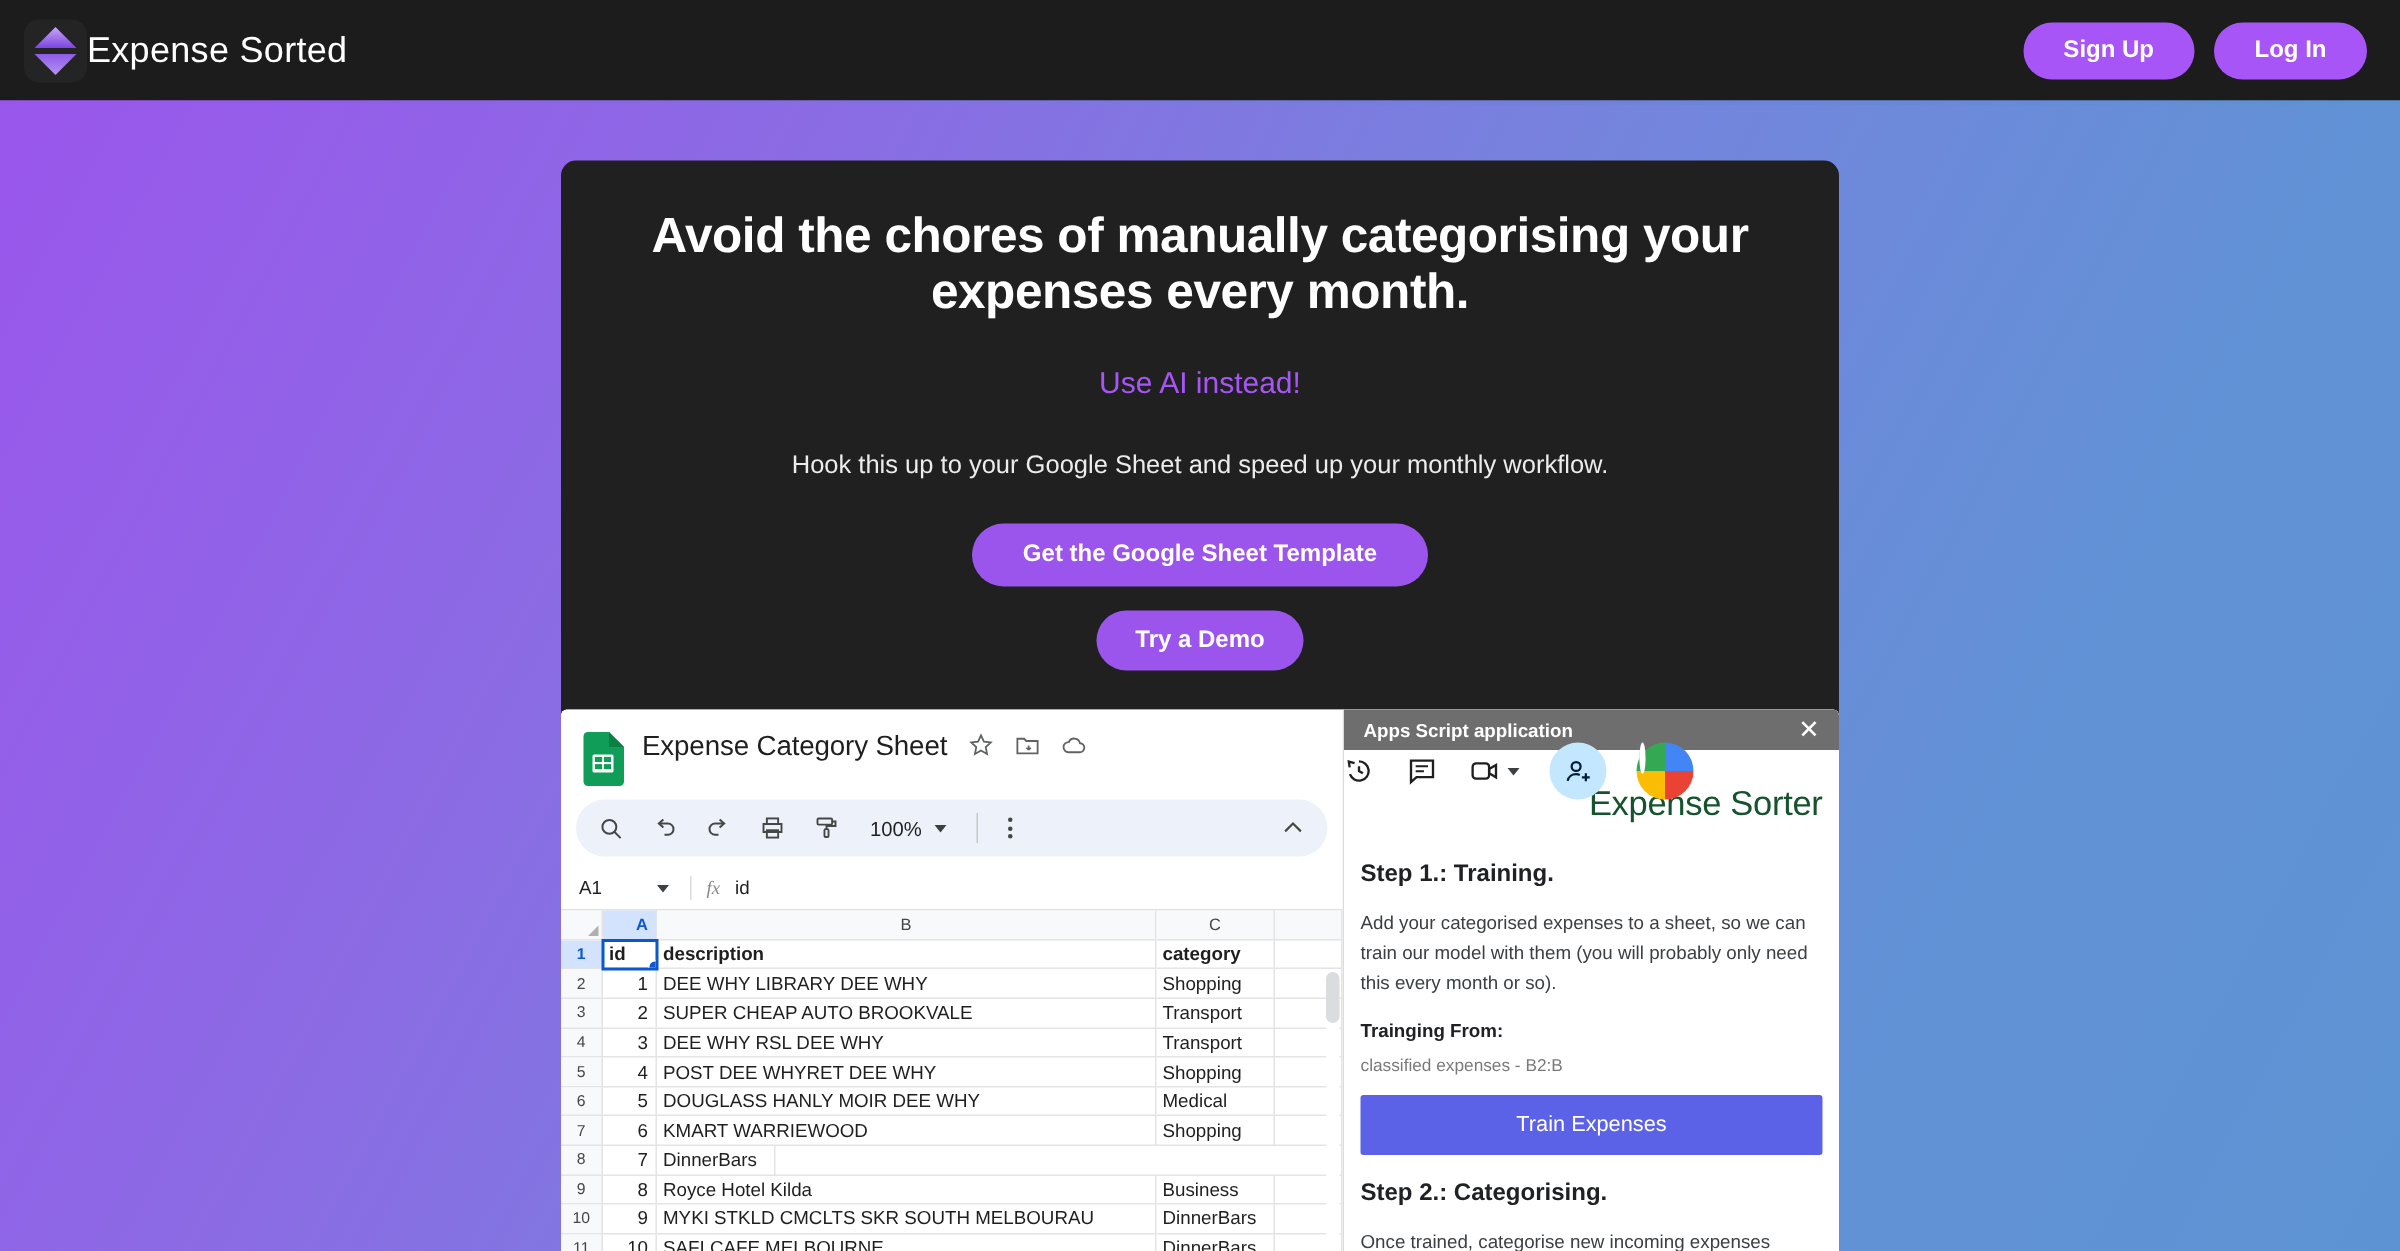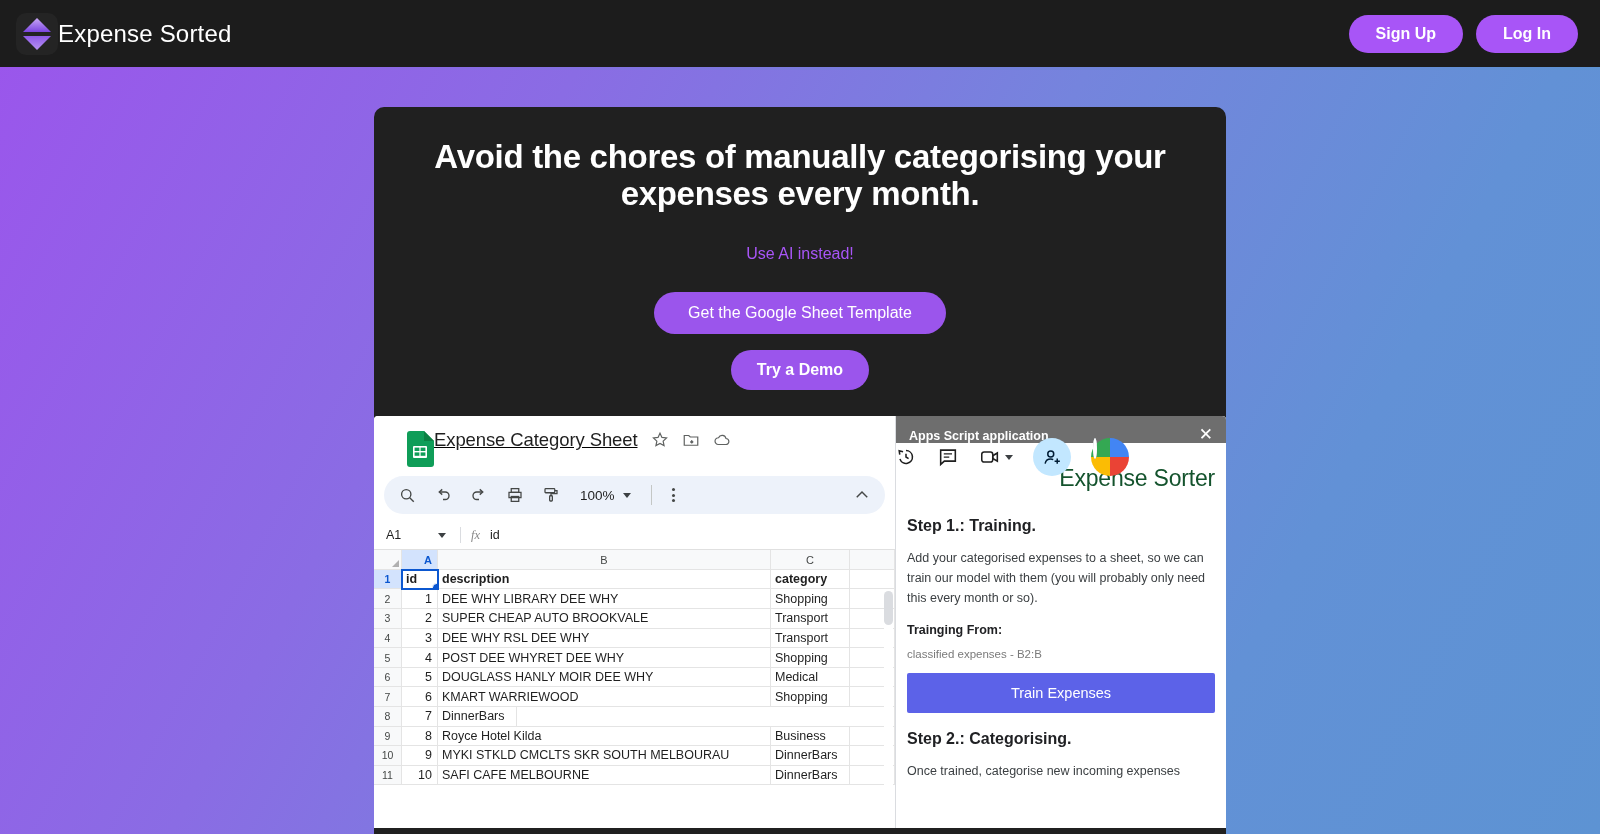--- a/index.html
+++ b/index.html
@@ -82,39 +82,39 @@
   .hero h1 {
     color: #ffffff;
     font-size: 33px;
     line-height: 1.11;
     font-weight: 700;
     letter-spacing: -0.3px;
     padding: 0 12px;
   }
   .hero-sub {
     color: #a855f7;
-    font-size: 16px;
+    font-size: 20px;
     font-weight: 400;
     margin-top: 33px;
   }
   .hero-desc {
     color: #ececec;
     font-size: 17px;
     font-weight: 400;
     margin-top: 32px;
   }
   .cta-primary {
     margin-top: 29px;
     background: #9b55ec;
     color: #fff;
     border: none;
     border-radius: 999px;
     font-family: "Liberation Sans", sans-serif;
     font-size: 16px;
-    font-weight: 400;
+    font-weight: 700;
     padding: 12px 34px;
     cursor: pointer;
   }
   .cta-secondary {
     display: block;
     margin: 16px auto 0;
     background: #9b55ec;
     color: #fff;
     border: none;
     border-radius: 999px;
@@ -139,22 +139,22 @@
   .sheet-left {
     width: 521px;
     flex: none;
     background: #ffffff;
     position: relative;
   }
   
   .gs-header {
     display: flex;
     align-items: flex-start;
-    padding: 12px 0 0 32px;
-    text-decoration: underline;
+    padding: 12px 0 0 14px;
+    gap: 12px;
   }
   .gs-doc-icon {
     width: 28px; height: 36px;
     flex: none;
     margin-top: 3px;
   }
   .gs-titleblock { padding-top: 1px; }
   .gs-titlerow { display: flex; align-items: center; gap: 13px; }
   .gs-title {
     font-size: 18.5px;
@@ -309,21 +309,21 @@
     flex: none;
     background: #ffffff;
     border-left: 1px solid #dadce0;
     display: flex;
     flex-direction: column;
   }
   .as-bar {
     height: 27px;
     background: #6e6e6e;
     display: flex;
-    align-items: flex-end;
+    align-items: center;
     justify-content: space-between;
     padding: 0 13px;
     color: #fff;
     font-size: 12.5px;
     font-weight: 700;
   }
   .as-close { font-size: 17px; cursor: pointer; line-height: 1; font-weight: 400; }
   .as-body { padding: 22px 11px 0 11px; }
   .as-h1 {
     text-align: right;
@@ -397,20 +397,21 @@
   <div class="nav-actions">
     <button class="pill-btn">Sign Up</button>
     <button class="pill-btn">Log In</button>
   </div>
   <div class="nav-underline"></div>
 </div>
 
 <div class="hero">
   <h1>Avoid the chores of manually categorising your expenses every month.</h1>
   <div class="hero-sub">Use AI instead!</div>
+  <div class="hero-desc">Hook this up to your Google Sheet and speed up your monthly workflow.</div>
   <button class="cta-primary">Get the Google Sheet Template</button>
   <button class="cta-secondary">Try a Demo</button>
 
   
   <div class="sheet-shot">
 
     <div class="sheet-left">
 
       <div class="gs-header">
         <svg class="gs-doc-icon" viewBox="0 0 28 36">

